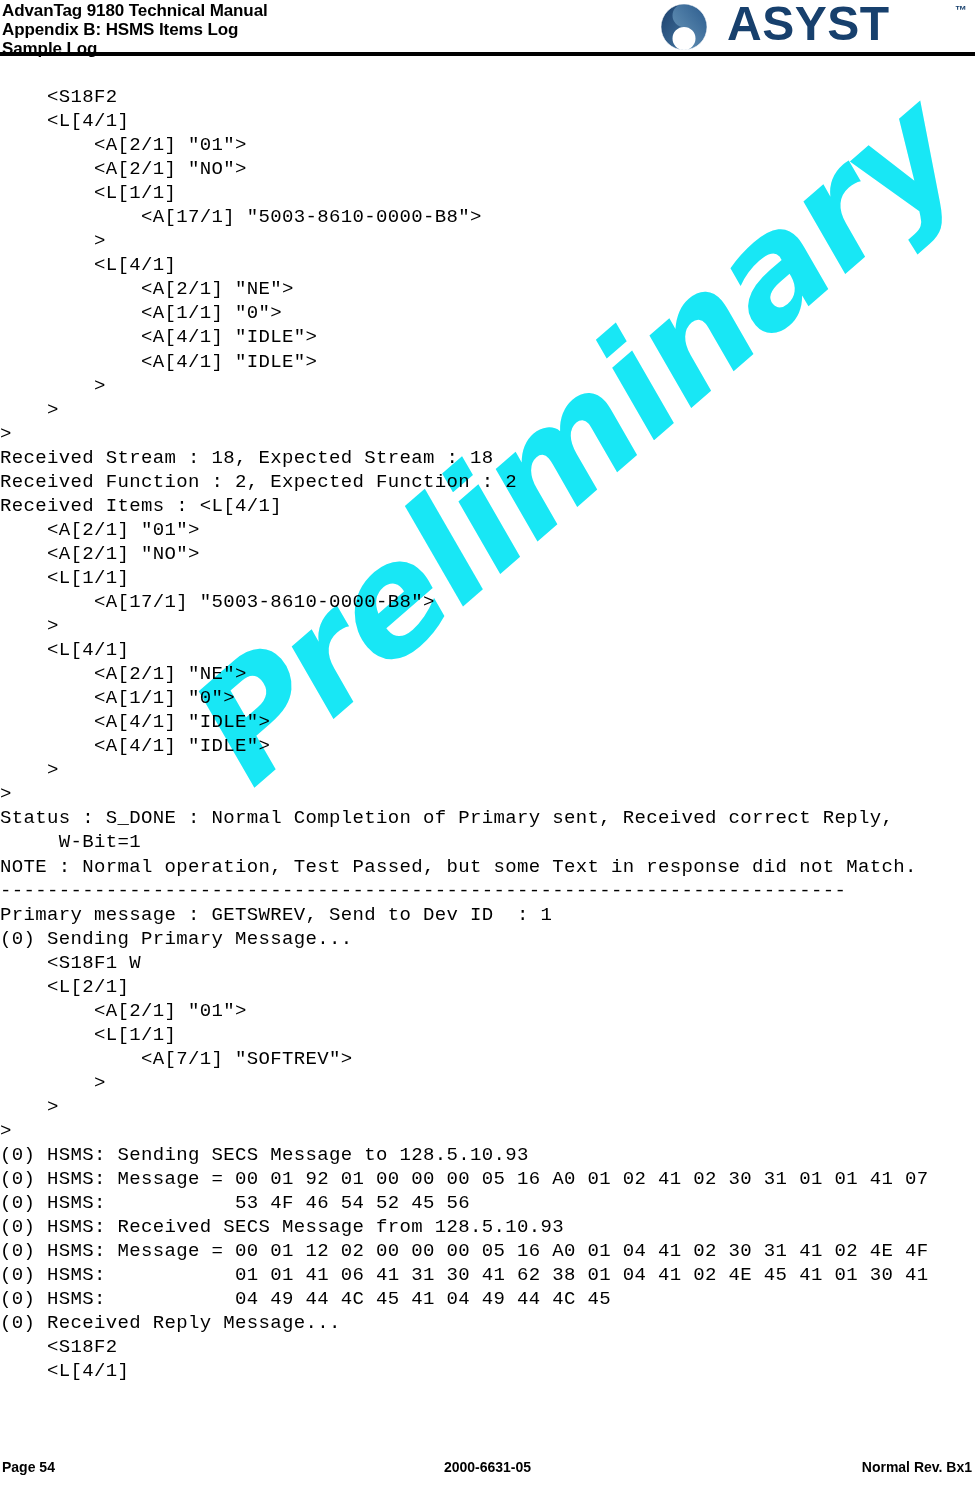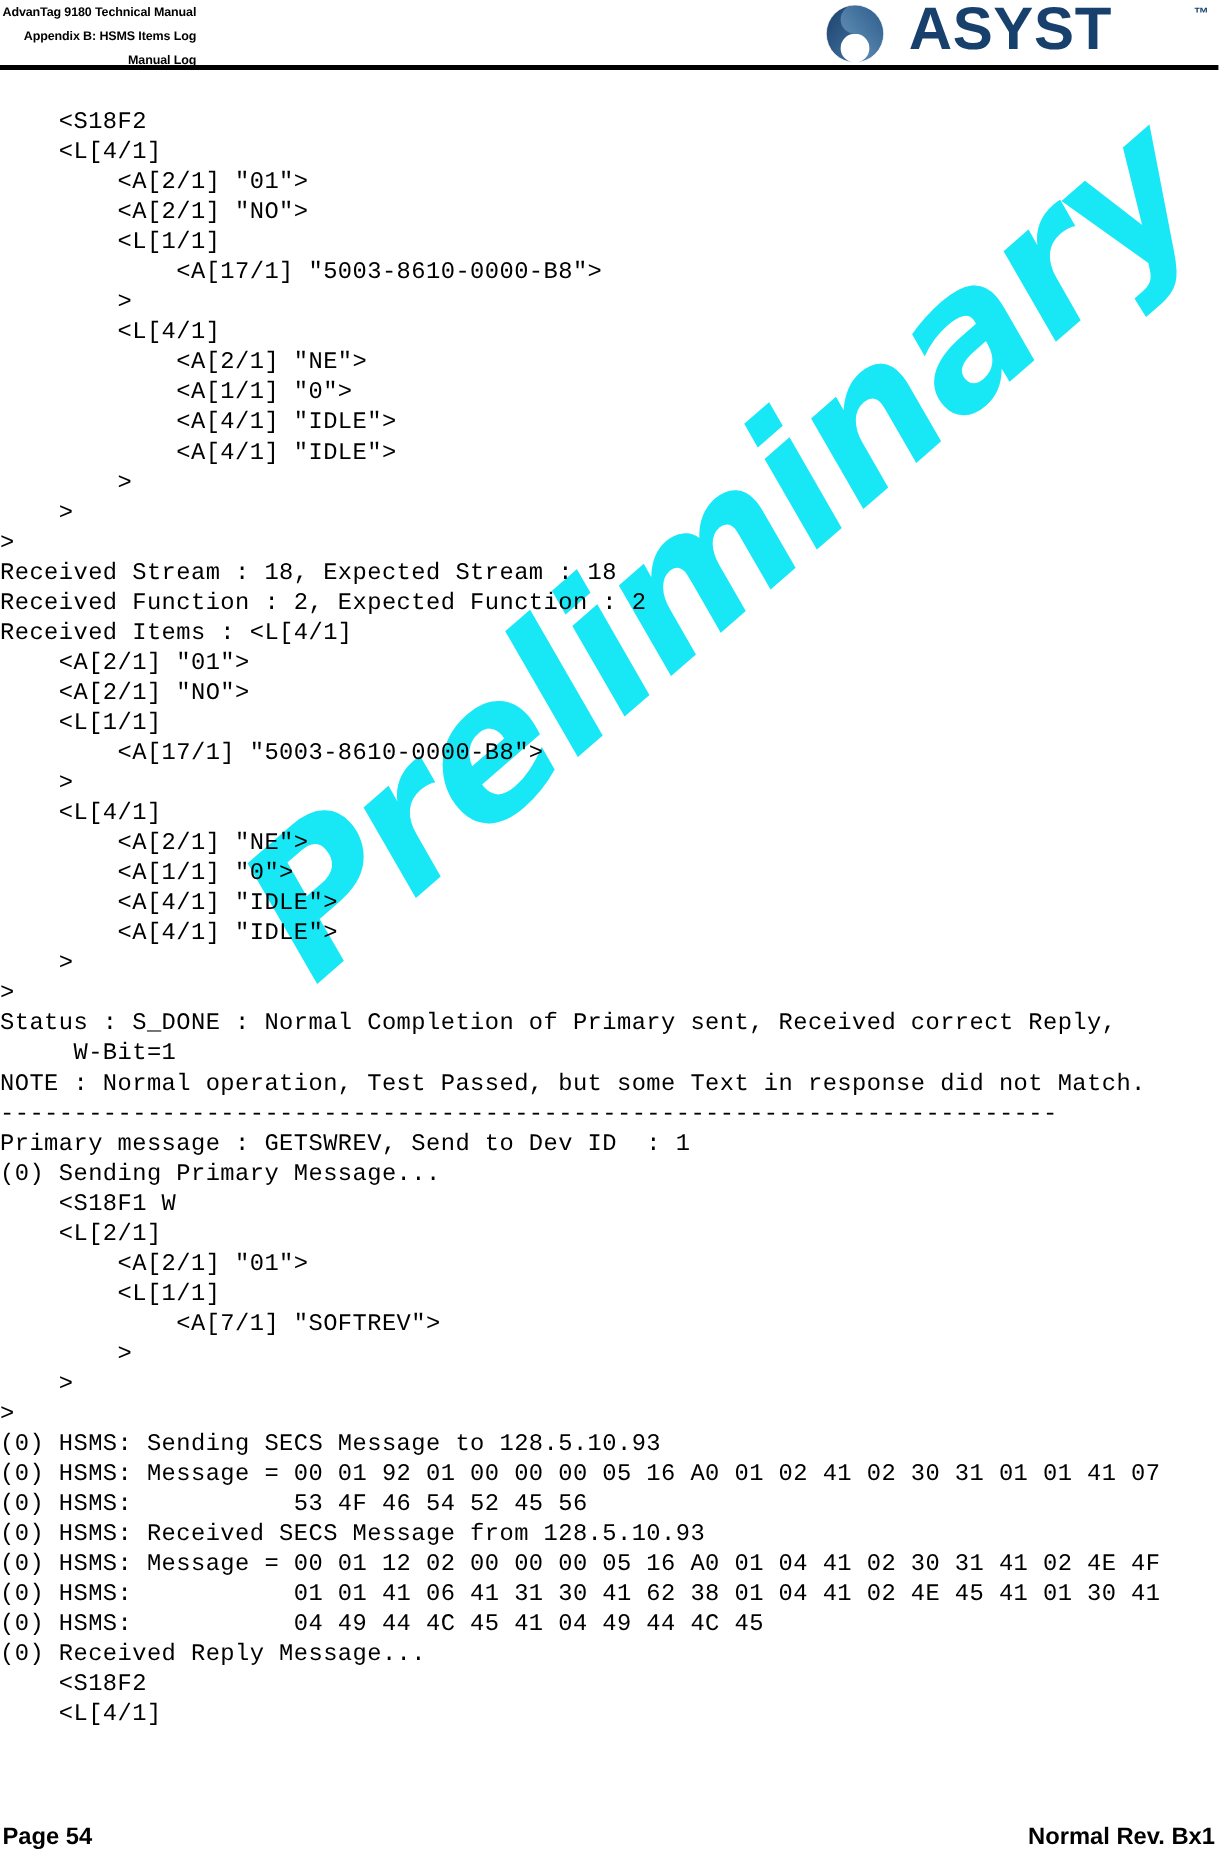--- a/index.html
+++ b/index.html
@@ -22,26 +22,25 @@
     left: 0;
     top: 0;
     width: 975px;
     height: 56px;
   }
   .header-titles {
     position: absolute;
     left: 2px;
     top: 1px;
     font-family: "Liberation Sans", sans-serif;
-    font-size: 10px;
+    font-size: 17px;
     font-weight: bold;
     color: #000000;
     line-height: 19.2px;
     letter-spacing: -0.1px;
-    text-align: right;
   }
   .header-titles div { white-space: pre; }
 
   .logo-block {
     position: absolute;
     right: 8px;
     top: 1px;
     width: 310px;
     height: 62px;
   }
@@ -121,21 +120,21 @@
   }
 
   
   .footer {
     position: absolute;
     left: 0;
     bottom: 14px;
     width: 975px;
     height: 24px;
     font-family: "Liberation Sans", sans-serif;
-    font-size: 19px;
+    font-size: 14px;
     font-weight: bold;
     color: #000000;
   }
   .footer-left {
     position: absolute;
     left: 2px;
     top: 0;
   }
   .footer-center {
     position: absolute;
@@ -152,21 +151,21 @@
 </style>
 </head>
 <body>
 
 <div class="page">
 
   <div class="header">
     <div class="header-titles">
       <div>AdvanTag 9180 Technical Manual</div>
       <div>Appendix B: HSMS Items Log</div>
-      <div>Manual Log</div>
+      <div>Sample Log</div>
     </div>
 
     <div class="logo-block">
       <span class="logo-mark">
         <svg width="50" height="50" viewBox="0 0 50 50">
           <defs>
             <linearGradient id="gA" x1="0" y1="0" x2="1" y2="1">
               <stop offset="0%" stop-color="#1b3f6b"></stop>
               <stop offset="100%" stop-color="#4a7da8"></stop>
             </linearGradient>
@@ -186,16 +185,17 @@
 
     <div class="header-rule"></div>
   </div>
 
   <div class="watermark">Preliminary</div>
 
   <pre class="log" id="log-body"><div class="line">    &lt;S18F2</div><div class="line">    &lt;L[4/1]</div><div class="line">        &lt;A[2/1] "01"&gt;</div><div class="line">        &lt;A[2/1] "NO"&gt;</div><div class="line">        &lt;L[1/1]</div><div class="line">            &lt;A[17/1] "5003-8610-0000-B8"&gt;</div><div class="line">        &gt;</div><div class="line">        &lt;L[4/1]</div><div class="line">            &lt;A[2/1] "NE"&gt;</div><div class="line">            &lt;A[1/1] "0"&gt;</div><div class="line">            &lt;A[4/1] "IDLE"&gt;</div><div class="line">            &lt;A[4/1] "IDLE"&gt;</div><div class="line">        &gt;</div><div class="line">    &gt;</div><div class="line">&gt;</div><div class="line">Received Stream : 18, Expected Stream : 18</div><div class="line">Received Function : 2, Expected Function : 2</div><div class="line">Received Items : &lt;L[4/1]</div><div class="line">    &lt;A[2/1] "01"&gt;</div><div class="line">    &lt;A[2/1] "NO"&gt;</div><div class="line">    &lt;L[1/1]</div><div class="line">        &lt;A[17/1] "5003-8610-0000-B8"&gt;</div><div class="line">    &gt;</div><div class="line">    &lt;L[4/1]</div><div class="line">        &lt;A[2/1] "NE"&gt;</div><div class="line">        &lt;A[1/1] "0"&gt;</div><div class="line">        &lt;A[4/1] "IDLE"&gt;</div><div class="line">        &lt;A[4/1] "IDLE"&gt;</div><div class="line">    &gt;</div><div class="line">&gt;</div><div class="line">Status : S_DONE : Normal Completion of Primary sent, Received correct Reply,</div><div class="line">     W-Bit=1</div><div class="line">NOTE : Normal operation, Test Passed, but some Text in response did not Match.</div><div class="line">------------------------------------------------------------------------</div><div class="line">Primary message : GETSWREV, Send to Dev ID  : 1</div><div class="line">(0) Sending Primary Message...</div><div class="line">    &lt;S18F1 W</div><div class="line">    &lt;L[2/1]</div><div class="line">        &lt;A[2/1] "01"&gt;</div><div class="line">        &lt;L[1/1]</div><div class="line">            &lt;A[7/1] "SOFTREV"&gt;</div><div class="line">        &gt;</div><div class="line">    &gt;</div><div class="line">&gt;</div><div class="line">(0) HSMS: Sending SECS Message to 128.5.10.93</div><div class="line">(0) HSMS: Message = 00 01 92 01 00 00 00 05 16 A0 01 02 41 02 30 31 01 01 41 07</div><div class="line">(0) HSMS:           53 4F 46 54 52 45 56</div><div class="line">(0) HSMS: Received SECS Message from 128.5.10.93</div><div class="line">(0) HSMS: Message = 00 01 12 02 00 00 00 05 16 A0 01 04 41 02 30 31 41 02 4E 4F</div><div class="line">(0) HSMS:           01 01 41 06 41 31 30 41 62 38 01 04 41 02 4E 45 41 01 30 41</div><div class="line">(0) HSMS:           04 49 44 4C 45 41 04 49 44 4C 45</div><div class="line">(0) Received Reply Message...</div><div class="line">    &lt;S18F2</div><div class="line">    &lt;L[4/1]</div></pre>
 
   <div class="footer">
     <span class="footer-left">Page 54</span>
+    <span class="footer-center">2000-6631-05</span>
     <span class="footer-right">Normal Rev. Bx1</span>
   </div>
 
 </div>
 
 </body></html>

